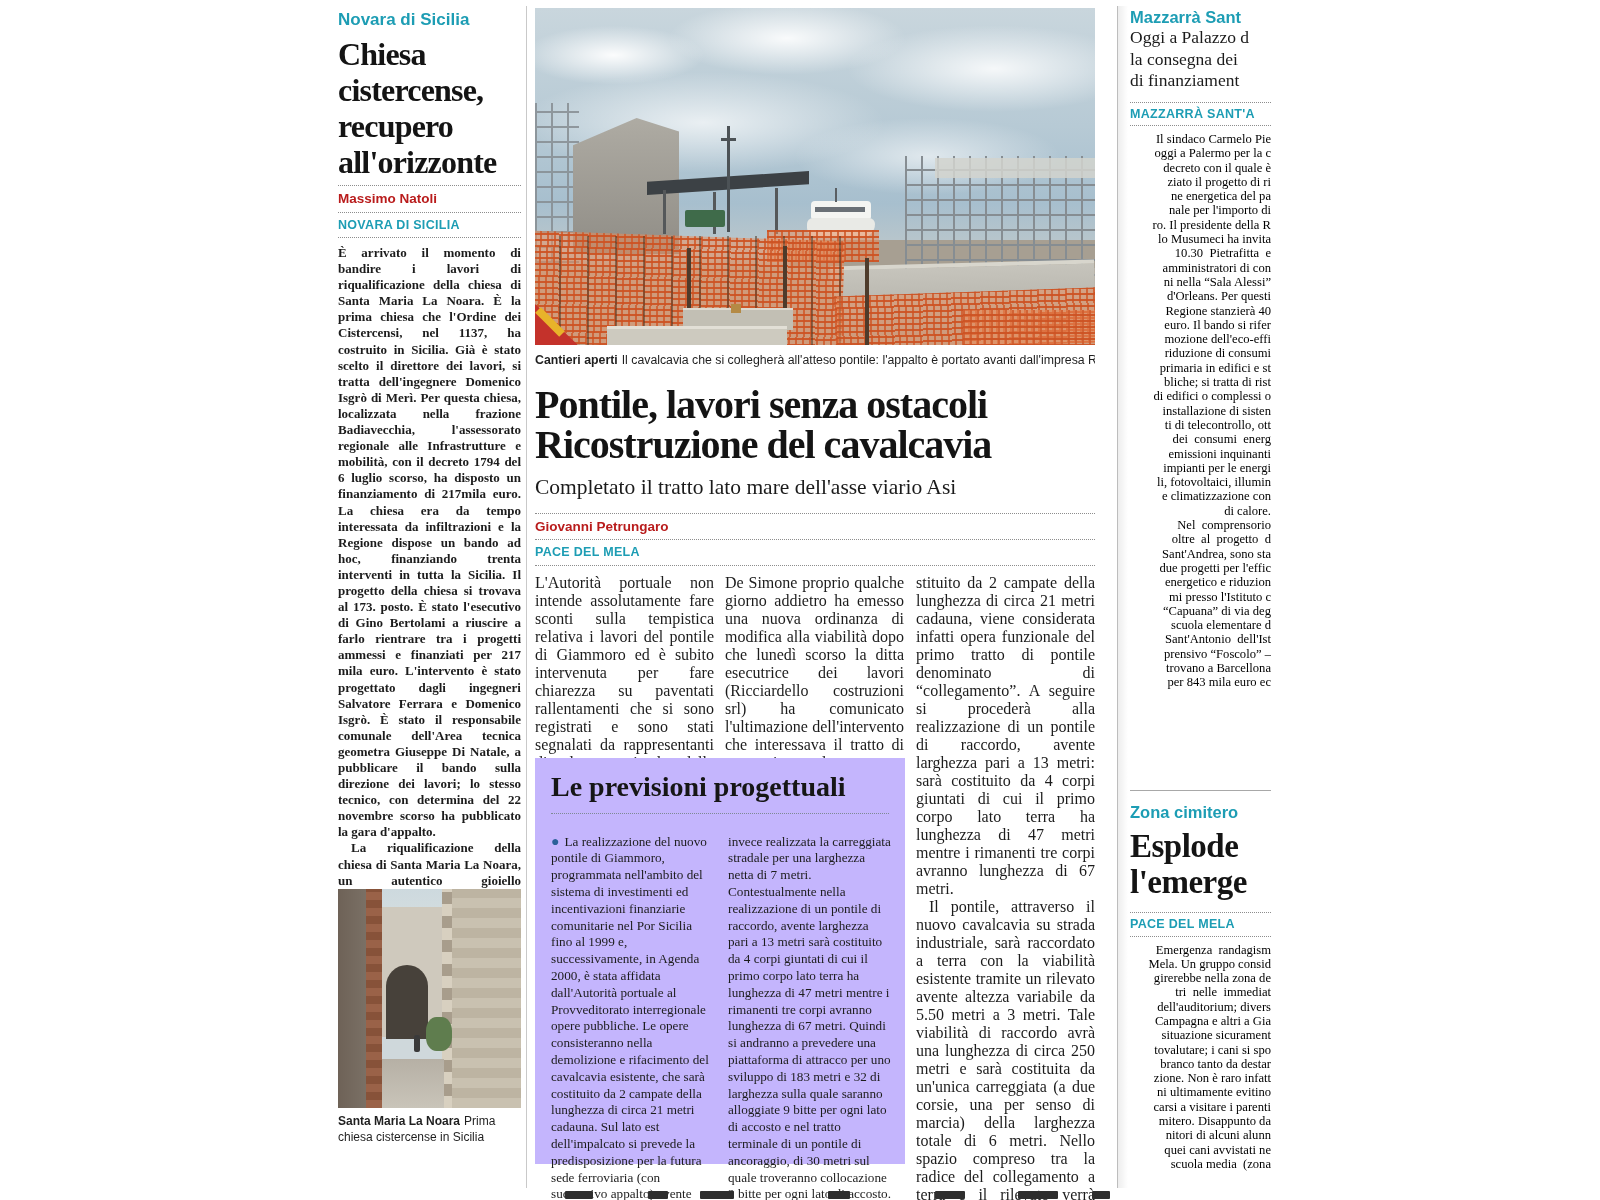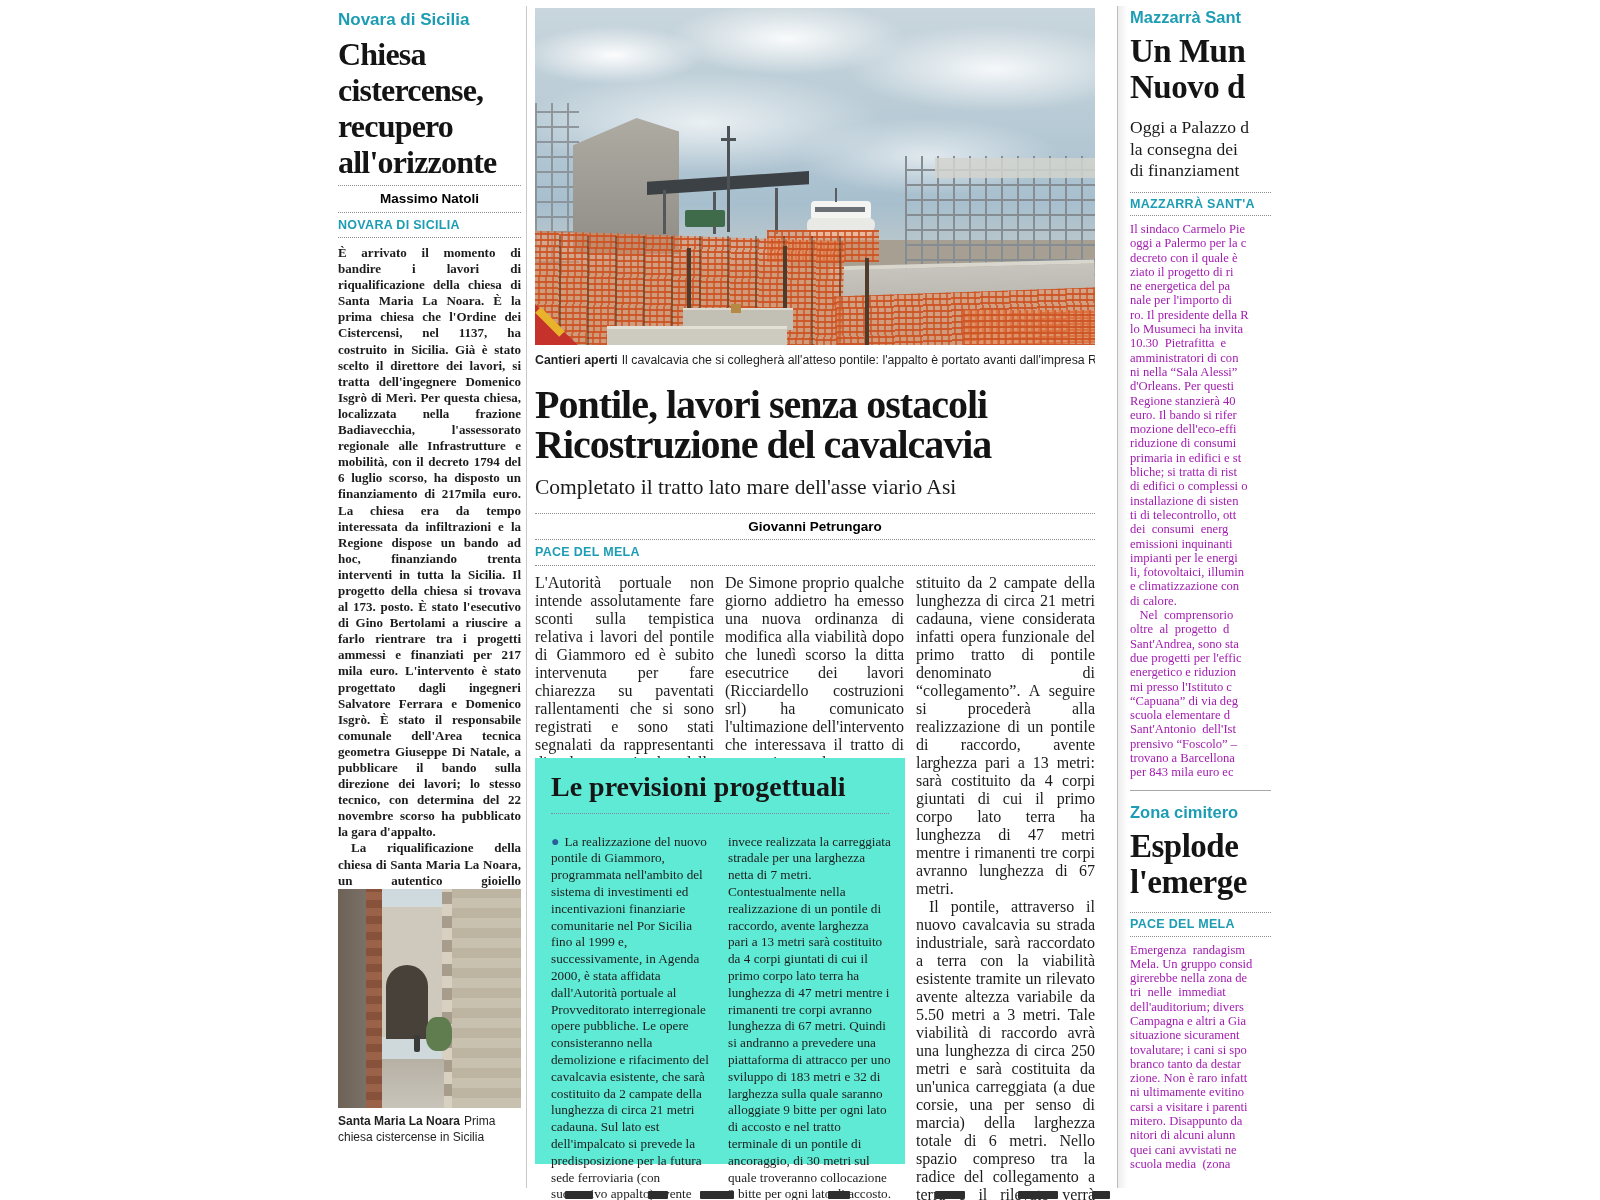--- a/index.html
+++ b/index.html
@@ -4,21 +4,21 @@
 <style>
   * { margin:0; padding:0; box-sizing:border-box; }
   html,body { width:1600px; height:1200px; background:#ffffff; }
   body { position:relative; overflow:hidden; font-family:"Liberation Sans", sans-serif; }
   .abs { position:absolute; }
 
   .kicker { font-family:"Liberation Sans",sans-serif; font-weight:bold; color:#1d9db4; }
   .headline { font-family:"Liberation Serif",serif; font-weight:bold; color:#141414; white-space:pre-line; }
   .dotted { border-top:1px dotted #8d8d8d; height:0; }
   .solid-rule { border-top:1px solid #a8a8a8; height:0; }
-  .byline { font:bold 13.5px/1 "Liberation Sans",sans-serif; color:#000000;text-align:center; }
+  .byline { font:bold 13.5px/1 "Liberation Sans",sans-serif; color:#b91c1c; }
   .section-label { font:bold 12.5px/1 "Liberation Sans",sans-serif; color:#1d9db4; letter-spacing:.3px; }
   .body-text { font-family:"Liberation Serif",serif; color:#1c1c1c; text-align:justify; }
   .indent { text-indent:13px; }
   .caption { font-size:12.3px; line-height:1.35; color:#1f1f1f; }
   .caption .cb { font-weight:bold; margin-right:4px; }
   .pre { white-space:pre; overflow:hidden; }
 
   
   #left-col { left:338px; top:10px; width:183px; }
   #left-col .headline { font-size:32px; line-height:36px; letter-spacing:-0.8px; margin:6px 0 5px; }
@@ -37,34 +37,34 @@
   #main-headline { font-size:40px; line-height:40px; letter-spacing:-1px; margin-top:16px; }
   #main-subhead { font-family:"Liberation Serif",serif; font-size:21.5px; color:#1b1b1b; margin-top:10px; }
   #main-byline-block { margin-top:13px; }
   #main-byline-block .byline { padding:6px 0; }
   #main-byline-block .section-label { padding:6px 0; }
   #center-cols { position:relative; margin-top:8px; height:590px; }
   .ccol { position:absolute; top:0; width:179px; }
   #ccol1 { left:0; } #ccol2 { left:190px; } #ccol3 { left:381px; }
 
   
-  #preview-box { position:absolute; left:0; top:184px; width:370px; height:406px; background:#5eead4; padding:13px 16px; }
+  #preview-box { position:absolute; left:0; top:184px; width:370px; height:406px; background:#c4b5fd; padding:13px 16px; }
   #preview-box h2 { font-family:"Liberation Serif",serif; font-weight:bold; font-size:28px; color:#161616; }
   #preview-box .dotted { margin:10px 0 11px; border-top-color:#7f8a94; }
   .boxcol { position:absolute; top:76px; width:163px; font-family:"Liberation Serif",serif; font-size:13.2px; line-height:16.8px; color:#1c1c1c; }
   #boxcol1 { left:16px; } #boxcol2 { left:193px; }
   .bullet { color:#2a6099; font-size:14px; margin-right:5px; }
 
   
   #right-col { left:1130px; top:8px; width:141px; overflow:hidden; }
   #right-col .kicker, #right-bottom .kicker { font-size:16.5px; white-space:nowrap; overflow:hidden; }
   #right-col .headline, #right-bottom .headline { font-size:33px; line-height:36px; letter-spacing:-0.5px; margin:6px 0 12px; overflow:hidden; }
   .deck { font-family:"Liberation Serif",serif; font-size:17.5px; line-height:21.5px; color:#1b1b1b; margin-bottom:10px; }
   #right-col .section-label, #right-bottom .section-label { padding:5px 0; white-space:nowrap; overflow:hidden; }
-  .rbody { font-family:"Liberation Serif",serif; font-size:12.6px; line-height:14.3px; color:#a21caf; margin-top:6px; }
+  .rbody { font-family:"Liberation Serif",serif; font-size:12.6px; line-height:14.3px; color:#000000; margin-top:6px;text-align:right; }
   #right-bottom { left:1130px; top:790px; width:141px; overflow:hidden; position:absolute; }
   #right-bottom .kicker { margin-top:12px; }
 
   
   .vrule { width:1px; background:#c9c9c9; }
   #fold-shade { left:1117px; top:6px; width:11px; height:1182px;
     background:linear-gradient(90deg,#bdbdbd 0 1px, rgba(0,0,0,0.07) 1px, rgba(0,0,0,0) 100%); }
   .sliver { position:absolute; top:1191px; height:8px; background:#2e2e2e; border-radius:1px; }
 
   
@@ -186,22 +186,20 @@
       </div>
       <div id="boxcol2" class="boxcol">
         <span>invece realizzata la carreggiata stradale per una larghezza netta di 7 metri. Contestualmente nella realizzazione di un pontile di raccordo, avente larghezza pari a 13 metri sarà costituito da 4 corpi giuntati di cui il primo corpo lato terra ha lunghezza di 47 metri mentre i rimanenti tre corpi avranno lunghezza di 67 metri. Quindi si andranno a prevedere una piattaforma di attracco per uno sviluppo di 183 metri e 32 di larghezza sulla quale saranno alloggiate 9 bitte per ogni lato di accosto e nel tratto terminale di un pontile di ancoraggio, di 30 metri sul quale troveranno collocazione 2 bitte per ogni lato di accosto.</span>
       </div>
     </div>
   </div>
 </div>
 
 <div id="right-col" class="abs">
   <div class="kicker">Mazzarrà Sant</div>
-  <div class="headline">Un Mun
-Nuovo d</div>
   <div class="deck pre">Oggi a Palazzo d
 la consegna dei
 di finanziament</div>
   <div class="dotted"></div>
   <div class="section-label">MAZZARRÀ SANT'A</div>
   <div class="dotted"></div>
   <div class="rbody pre">Il sindaco Carmelo Pie
 oggi a Palermo per la c
 decreto con il quale è
 ziato il progetto di ri

